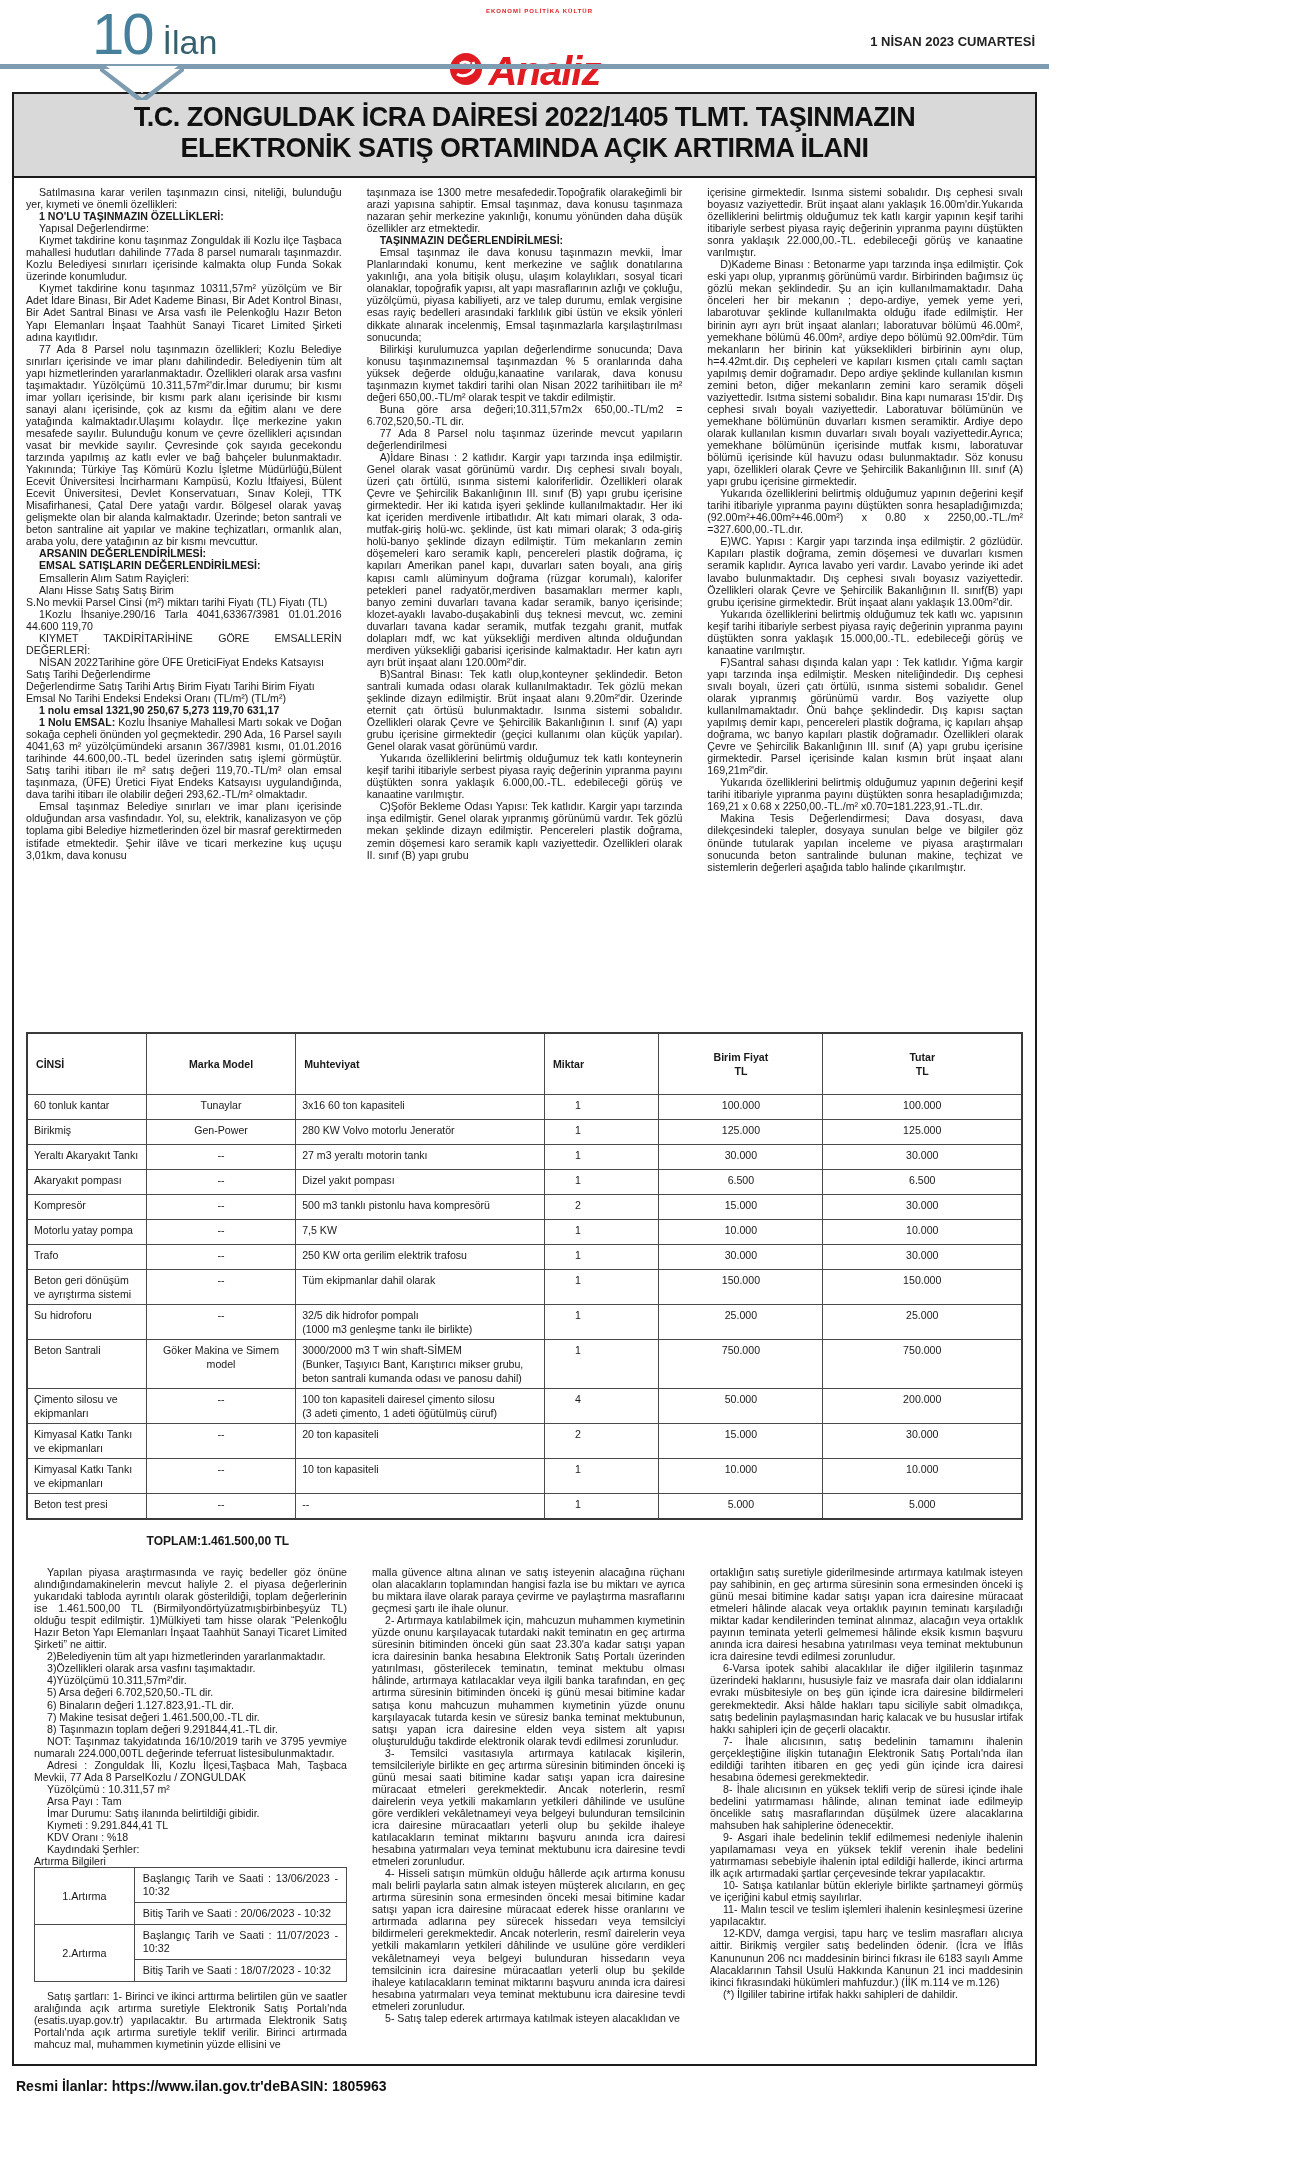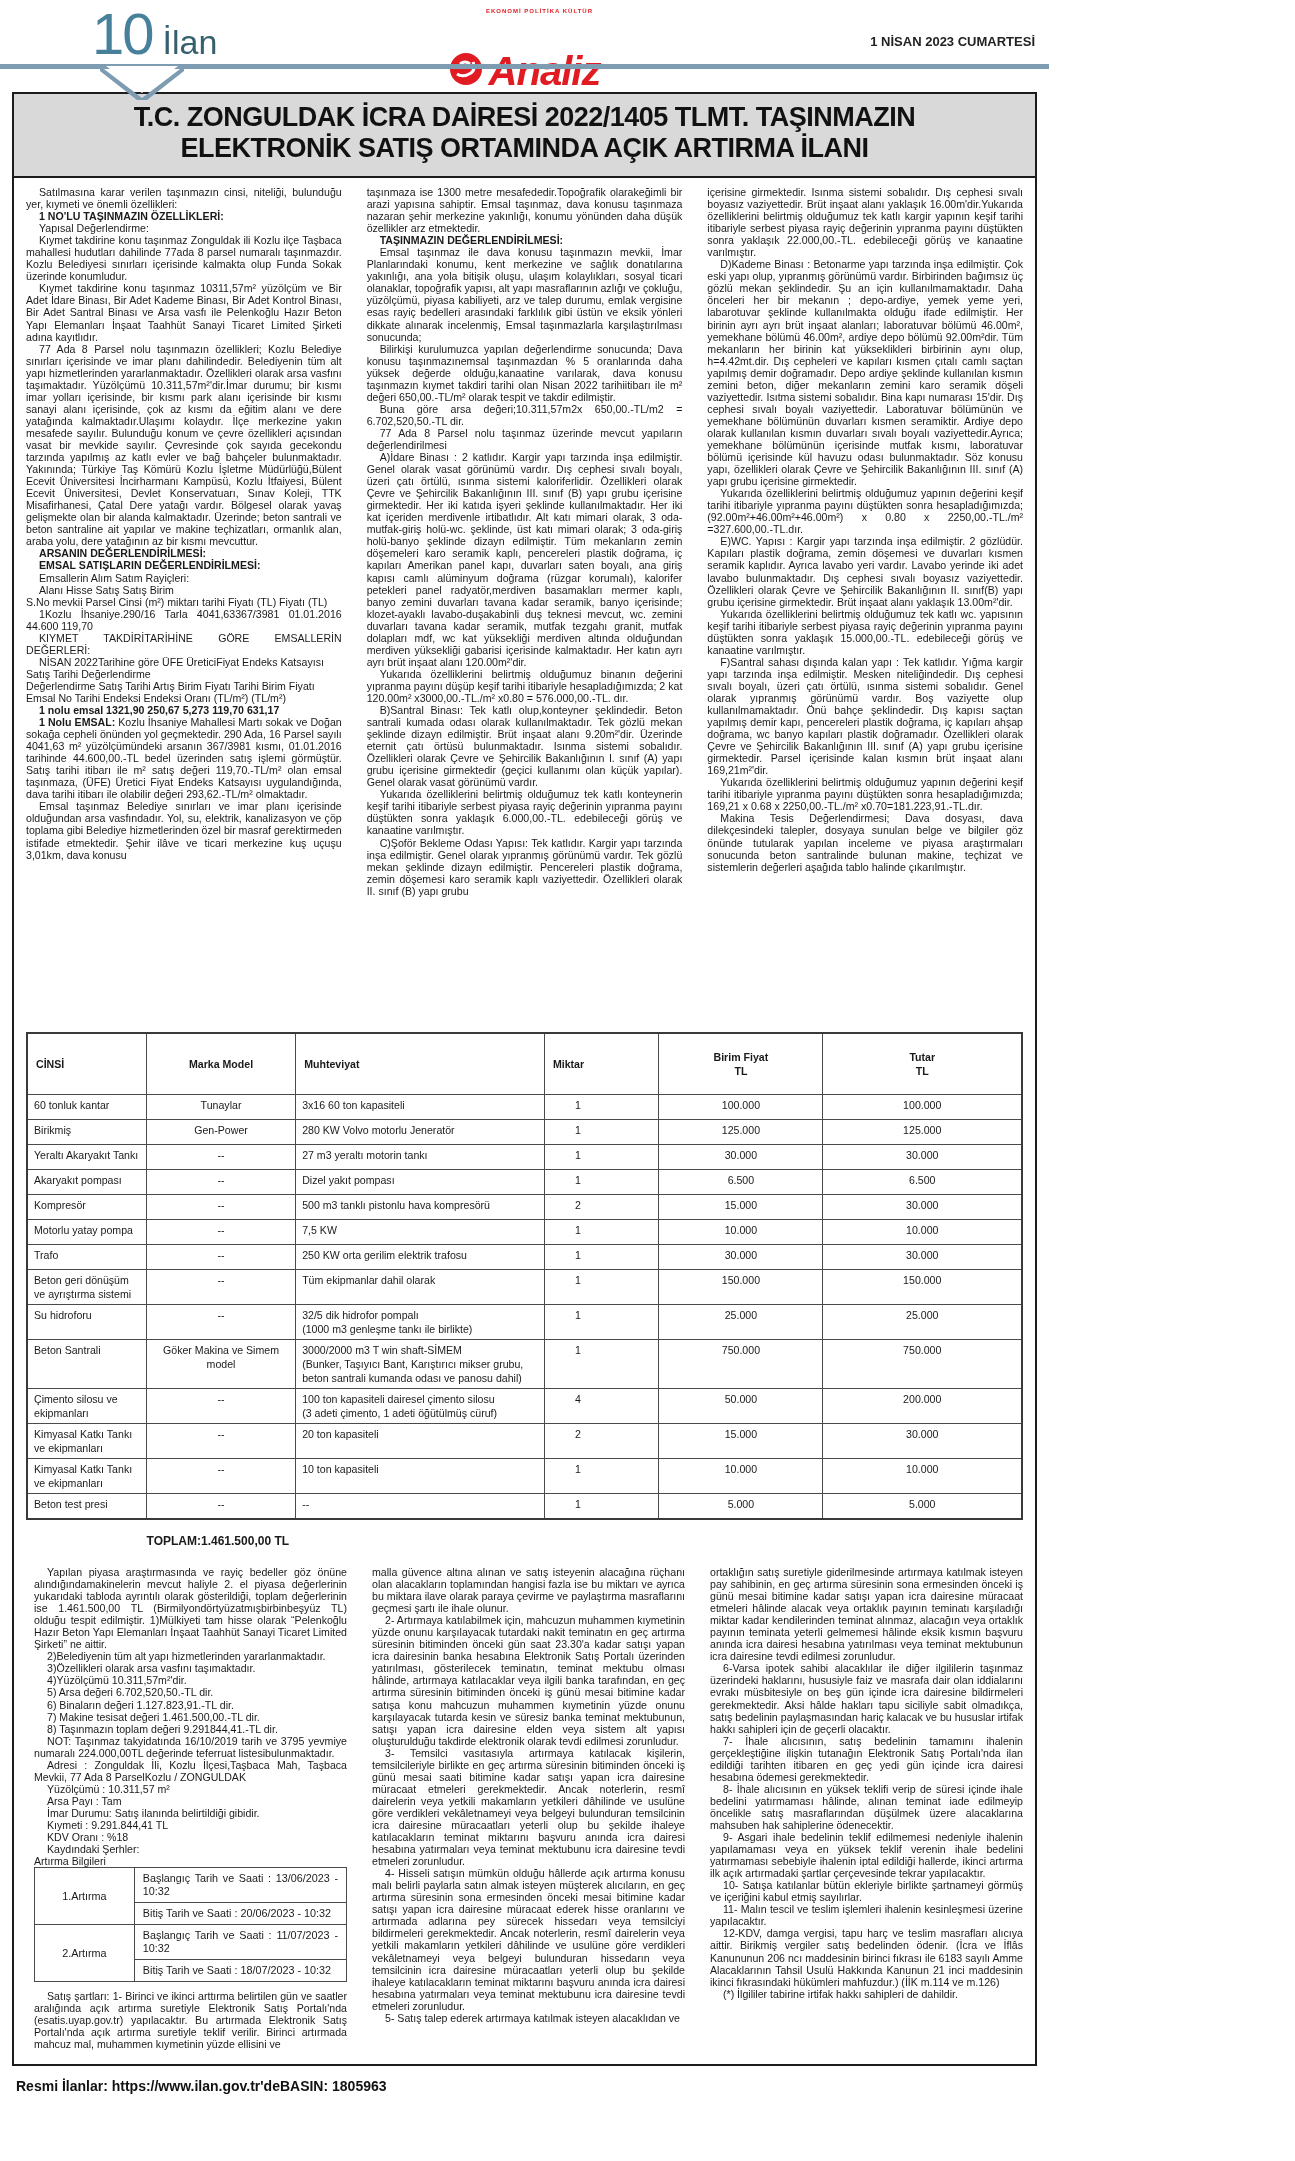--- a/index.html
+++ b/index.html
@@ -124,21 +124,20 @@
           <p>Emsal taşınmaz Belediye sınırları ve imar planı içerisinde olduğundan arsa vasfındadır. Yol, su, elektrik, kanalizasyon ve çöp toplama gibi Belediye hizmetlerinden özel bir masraf gerektirmeden istifade etmektedir. Şehir ilâve ve ticari merkezine kuş uçuşu 3,01km, dava konusu</p>
         </div>
       <div class="col">
           <p class="ni">taşınmaza ise 1300 metre mesafededir.Topoğrafik olarakeğimli bir arazi yapısına sahiptir. Emsal taşınmaz, dava konusu taşınmaza nazaran şehir merkezine yakınlığı, konumu yönünden daha düşük özellikler arz etmektedir.</p>
           <p class="b">TAŞINMAZIN DEĞERLENDİRİLMESİ:</p>
           <p>Emsal taşınmaz ile dava konusu taşınmazın mevkii, İmar Planlarındaki konumu, kent merkezine ve sağlık donatılarına yakınlığı, ana yola bitişik oluşu, ulaşım kolaylıkları, sosyal ticari olanaklar, topoğrafik yapısı, alt yapı masraflarının azlığı ve çokluğu, yüzölçümü, piyasa kabiliyeti, arz ve talep durumu, emlak vergisine esas rayiç bedelleri arasındaki farklılık gibi üstün ve eksik yönleri dikkate alınarak incelenmiş, Emsal taşınmazlarla karşılaştırılması sonucunda;</p>
           <p>Bilirkişi kurulumuzca yapılan değerlendirme sonucunda; Dava konusu taşınmazınemsal taşınmazdan % 5 oranlarında daha yüksek değerde olduğu,kanaatine varılarak, dava konusu taşınmazın kıymet takdiri tarihi olan Nisan 2022 tarihiitibarı ile m² değeri 650,00.-TL/m² olarak tespit ve takdir edilmiştir.</p>
           <p>Buna göre arsa değeri;10.311,57m2x 650,00.-TL/m2 = 6.702,520,50.-TL dir.</p>
           <p>77 Ada 8 Parsel nolu taşınmaz üzerinde mevcut yapıların değerlendirilmesi</p>
           <p>A)İdare Binası : 2 katlıdır. Kargir yapı tarzında inşa edilmiştir. Genel olarak vasat görünümü vardır. Dış cephesi sıvalı boyalı, üzeri çatı örtülü, ısınma sistemi kaloriferlidir. Özellikleri olarak Çevre ve Şehircilik Bakanlığının III. sınıf (B) yapı grubu içerisine girmektedir. Her iki katıda işyeri şeklinde kullanılmaktadır. Her iki kat içeriden merdivenle irtibatlıdır. Alt katı mimari olarak, 3 oda-mutfak-giriş holü-wc. şeklinde, üst katı mimari olarak; 3 oda-giriş holü-banyo şeklinde dizayn edilmiştir. Tüm mekanların zemin döşemeleri karo seramik kaplı, pencereleri plastik doğrama, iç kapıları Amerikan panel kapı, duvarları saten boyalı, ana giriş kapısı camlı alüminyum doğrama (rüzgar korumalı), kalorifer petekleri panel radyatör,merdiven basamakları mermer kaplı, banyo zemini duvarları tavana kadar seramik, banyo içerisinde; klozet-ayaklı lavabo-duşakabinli duş teknesi mevcut, wc. zemini duvarları tavana kadar seramik, mutfak tezgahı granit, mutfak dolapları mdf, wc kat yüksekliği merdiven altında olduğundan merdiven yüksekliği gabarisi içerisinde kalmaktadır. Her katın ayrı ayrı brüt inşaat alanı 120.00m²'dir.</p>
-          <p>Yukarıda özelliklerini belirtmiş olduğumuz binanın değerini yıpranma payını düşüp keşif tarihi itibariyle hesapladığımızda; 2 kat 120.00m² x3000,00.-TL./m² x0.80 = 576.000,00.-TL. dır.</p>
           <p>B)Santral Binası: Tek katlı olup,konteyner şeklindedir. Beton santrali kumada odası olarak kullanılmaktadır. Tek gözlü mekan şeklinde dizayn edilmiştir. Brüt inşaat alanı 9.20m²'dir. Üzerinde eternit çatı örtüsü bulunmaktadır. Isınma sistemi sobalıdır. Özellikleri olarak Çevre ve Şehircilik Bakanlığının I. sınıf (A) yapı grubu içerisine girmektedir (geçici kullanımı olan küçük yapılar). Genel olarak vasat görünümü vardır.</p>
           <p>Yukarıda özelliklerini belirtmiş olduğumuz tek katlı konteynerin keşif tarihi itibariyle serbest piyasa rayiç değerinin yıpranma payını düştükten sonra yaklaşık 6.000,00.-TL. edebileceği görüş ve kanaatine varılmıştır.</p>
           <p>C)Şoför Bekleme Odası Yapısı: Tek katlıdır. Kargir yapı tarzında inşa edilmiştir. Genel olarak yıpranmış görünümü vardır. Tek gözlü mekan şeklinde dizayn edilmiştir. Pencereleri plastik doğrama, zemin döşemesi karo seramik kaplı vaziyettedir. Özellikleri olarak II. sınıf (B) yapı grubu</p>
         </div>
       <div class="col">
           <p class="ni">içerisine girmektedir. Isınma sistemi sobalıdır. Dış cephesi sıvalı boyasız vaziyettedir. Brüt inşaat alanı yaklaşık 16.00m'dir.Yukarıda özelliklerini belirtmiş olduğumuz tek katlı kargir yapının keşif tarihi itibariyle serbest piyasa rayiç değerinin yıpranma payını düştükten sonra yaklaşık 22.000,00.-TL. edebileceği görüş ve kanaatine varılmıştır.</p>
           <p>D)Kademe Binası : Betonarme yapı tarzında inşa edilmiştir. Çok eski yapı olup, yıpranmış görünümü vardır. Birbirinden bağımsız üç gözlü mekan şeklindedir. Şu an için kullanılmamaktadır. Daha önceleri her bir mekanın ; depo-ardiye, yemek yeme yeri, labarotuvar şeklinde kullanılmakta olduğu ifade edilmiştir. Her birinin ayrı ayrı brüt inşaat alanları; laboratuvar bölümü 46.00m², yemekhane bölümü 46.00m², ardiye depo bölümü 92.00m²dir. Tüm mekanların her birinin kat yükseklikleri birbirinin aynı olup, h=4.42mt.dir. Dış cepheleri ve kapıları kısmen çıtalı camlı saçtan yapılmış demir doğramadır. Depo ardiye şeklinde kullanılan kısmın zemini beton, diğer mekanların zemini karo seramik döşeli vaziyettedir. Isıtma sistemi sobalıdır. Bina kapı numarası 15'dir. Dış cephesi sıvalı boyalı vaziyettedir. Laboratuvar bölümünün ve yemekhane bölümünün duvarları kısmen seramiktir. Ardiye depo olarak kullanılan kısmın duvarları sıvalı boyalı vaziyettedir.Ayrıca; yemekhane bölümünün içerisinde mutfak kısmı, laboratuvar bölümü içerisinde kül havuzu odası bulunmaktadır. Söz konusu yapı, özellikleri olarak Çevre ve Şehircilik Bakanlığının III. sınıf (A) yapı grubu içerisine girmektedir.</p>
           <p>Yukarıda özelliklerini belirtmiş olduğumuz yapının değerini keşif tarihi itibariyle yıpranma payını düştükten sonra hesapladığımızda; (92.00m²+46.00m²+46.00m²) x 0.80 x 2250,00.-TL./m² =327.600,00.-TL.dır.</p>
           <p>E)WC. Yapısı : Kargir yapı tarzında inşa edilmiştir. 2 gözlüdür. Kapıları plastik doğrama, zemin döşemesi ve duvarları kısmen seramik kaplıdır. Ayrıca lavabo yeri vardır. Lavabo yerinde iki adet lavabo bulunmaktadır. Dış cephesi sıvalı boyasız vaziyettedir. Özellikleri olarak Çevre ve Şehircilik Bakanlığının II. sınıf(B) yapı grubu içerisine girmektedir. Brüt inşaat alanı yaklaşık 13.00m²'dir.</p>
           <p>Yukarıda özelliklerini belirtmiş olduğumuz tek katlı wc. yapısının keşif tarihi itibariyle serbest piyasa rayiç değerinin yıpranma payını düştükten sonra yaklaşık 15.000,00.-TL. edebileceği görüş ve kanaatine varılmıştır.</p>

